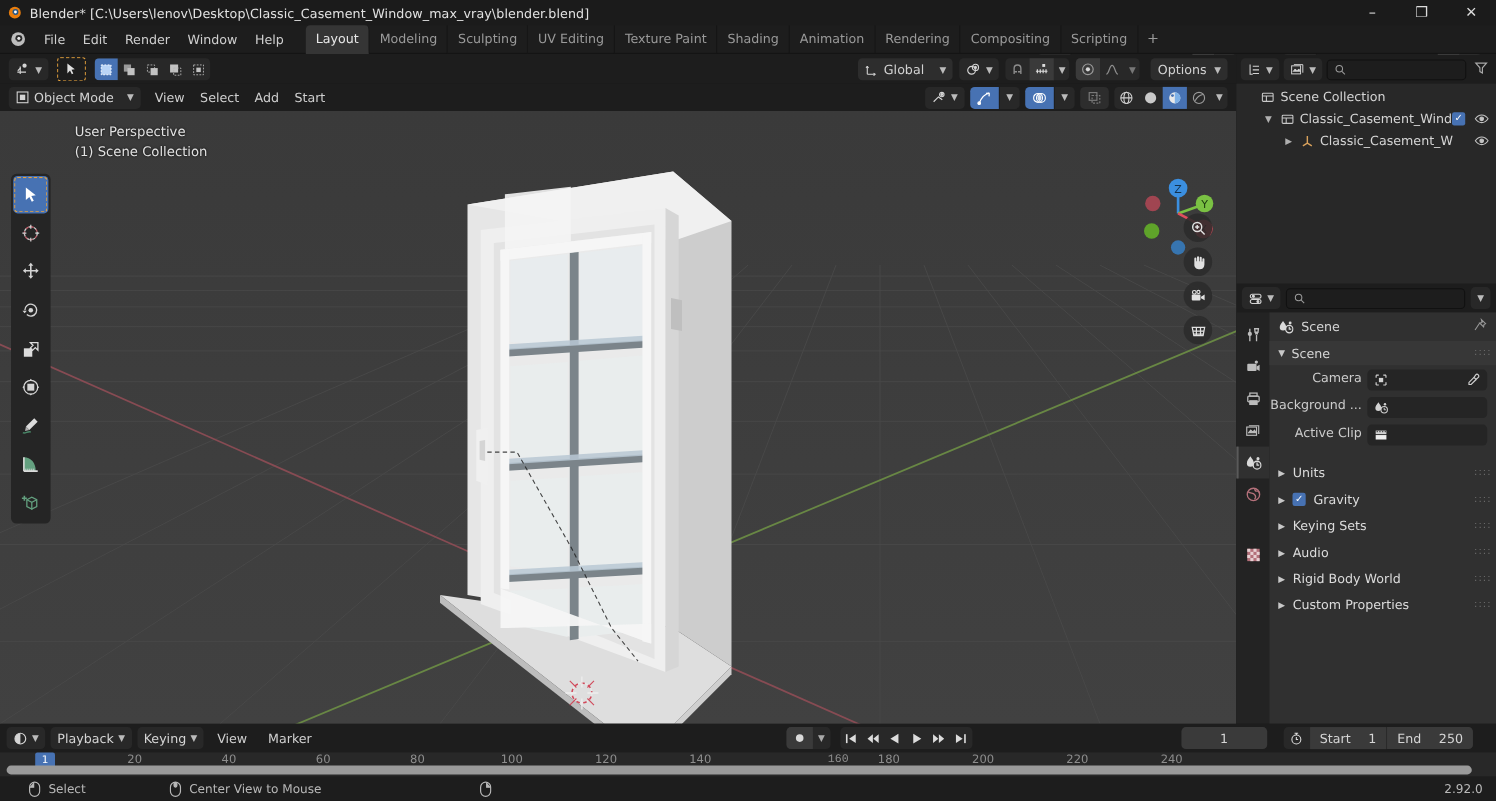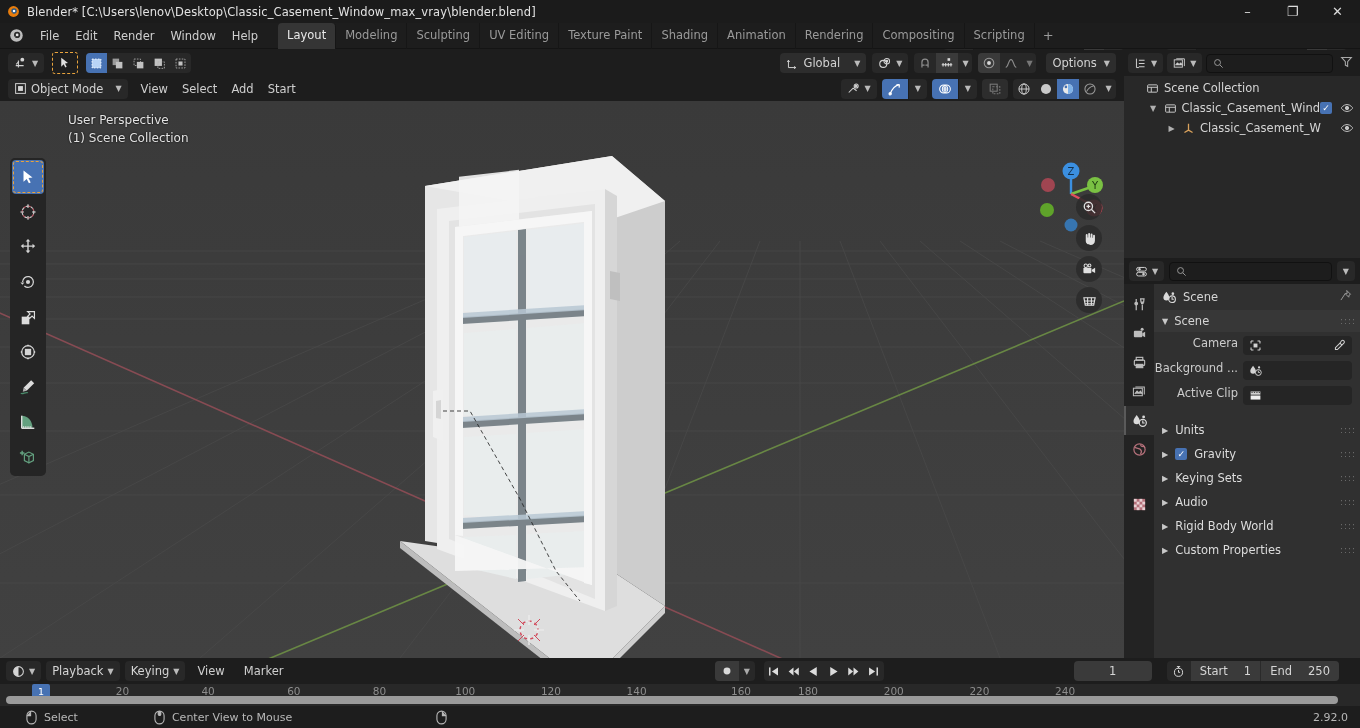--- a/index.html
+++ b/index.html
@@ -1030,21 +1030,21 @@
 
     <div class="tl-strip">
       <div id="tl-ticks">
           <div class="tl-tick" style="left: 122.418px;">20</div>
           <div class="tl-tick" style="left: 208.12px;">40</div>
           <div class="tl-tick" style="left: 293.823px;">60</div>
           <div class="tl-tick" style="left: 379.526px;">80</div>
           <div class="tl-tick" style="left: 465.229px;">100</div>
           <div class="tl-tick" style="left: 550.932px;">120</div>
           <div class="tl-tick" style="left: 636.635px;">140</div>
-          <div class="tl-tick" style="left: 741px;">160</div>
+          <div class="tl-tick" style="left: 762px; font-family: Liberation Mono, monospace;">160</div>
           <div class="tl-tick" style="left: 808.04px;">180</div>
           <div class="tl-tick" style="left: 893.743px;">200</div>
           <div class="tl-tick" style="left: 979.446px;">220</div>
           <div class="tl-tick" style="left: 1065.15px;">240</div>
         </div>
       <div class="tl-playhead" style="left:32px;">1</div>
       <div class="tl-scroll"></div>
     </div>
   </div>
 

